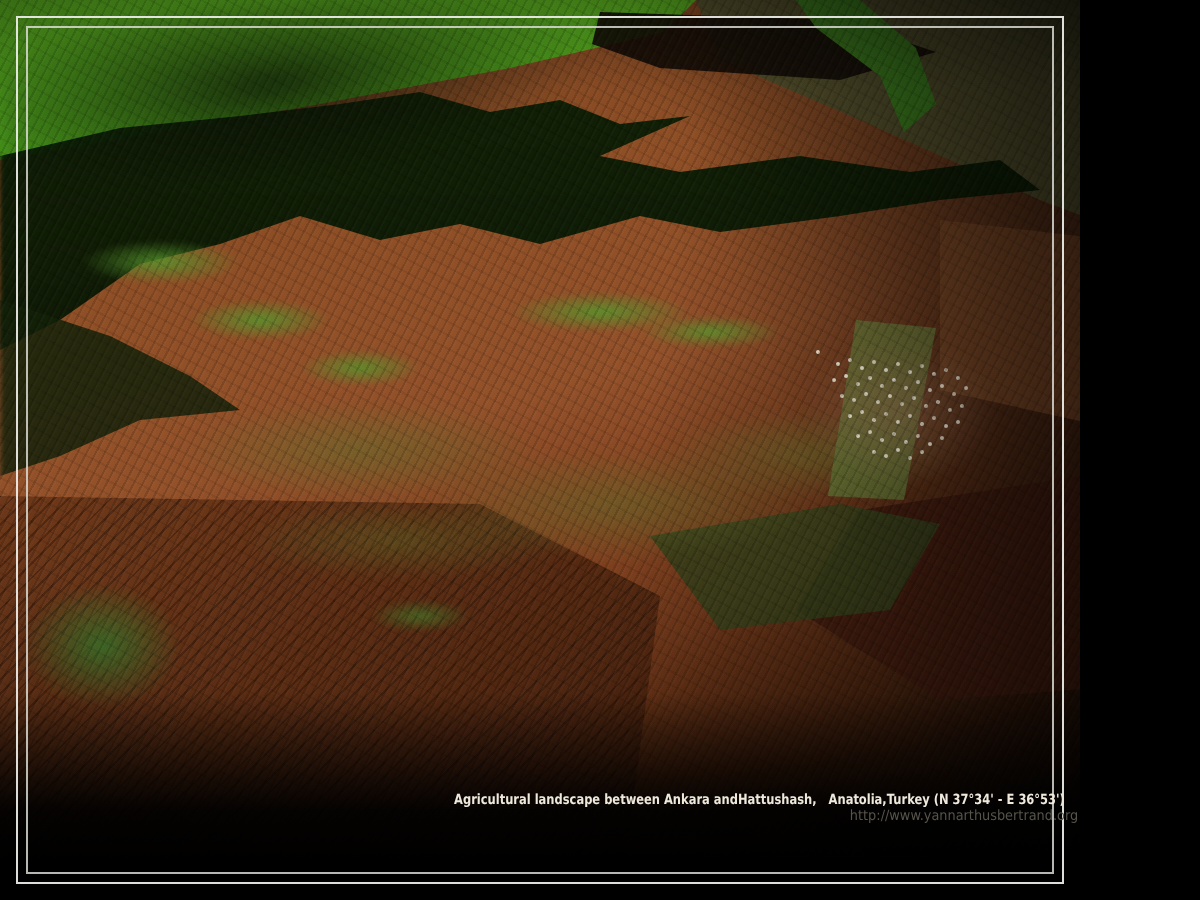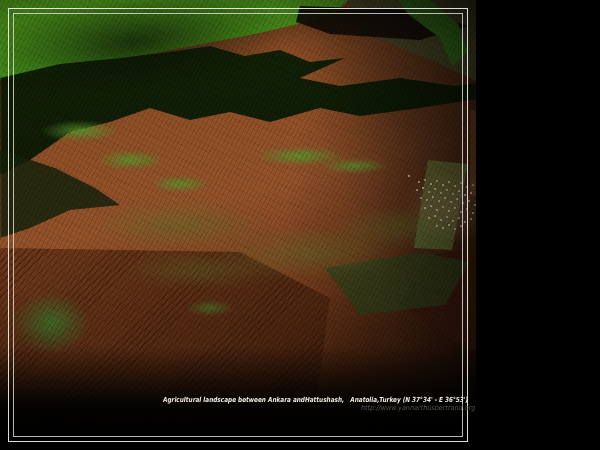--- a/index.html
+++ b/index.html
@@ -1,19 +1,18 @@
 <!DOCTYPE html>
 <html><head>
 <meta charset="utf-8">
 <style>
   html,body{margin:0;padding:0;background:#000;}
   .stage{
-    position:relative;width:476px;height:450px;overflow:hidden;background:#000;
+    position:relative;width:540px;height:450px;overflow:hidden;background:#000;
     font-family:"DejaVu Sans", sans-serif;
-    font-style:italic;
   }
   .layer{position:absolute;inset:0;}
 
   
   .base{
     background-image:
       linear-gradient(100deg, rgba(0,0,0,0) 58%, rgba(18,9,4,.5) 86%, rgba(10,5,2,.7) 100%),
       linear-gradient(165deg, #6f3d1d 0%, #8f4f26 28%, #93512a 45%, #7c3f1e 62%, #55280f 82%, #2a1206 100%);
   }
 

